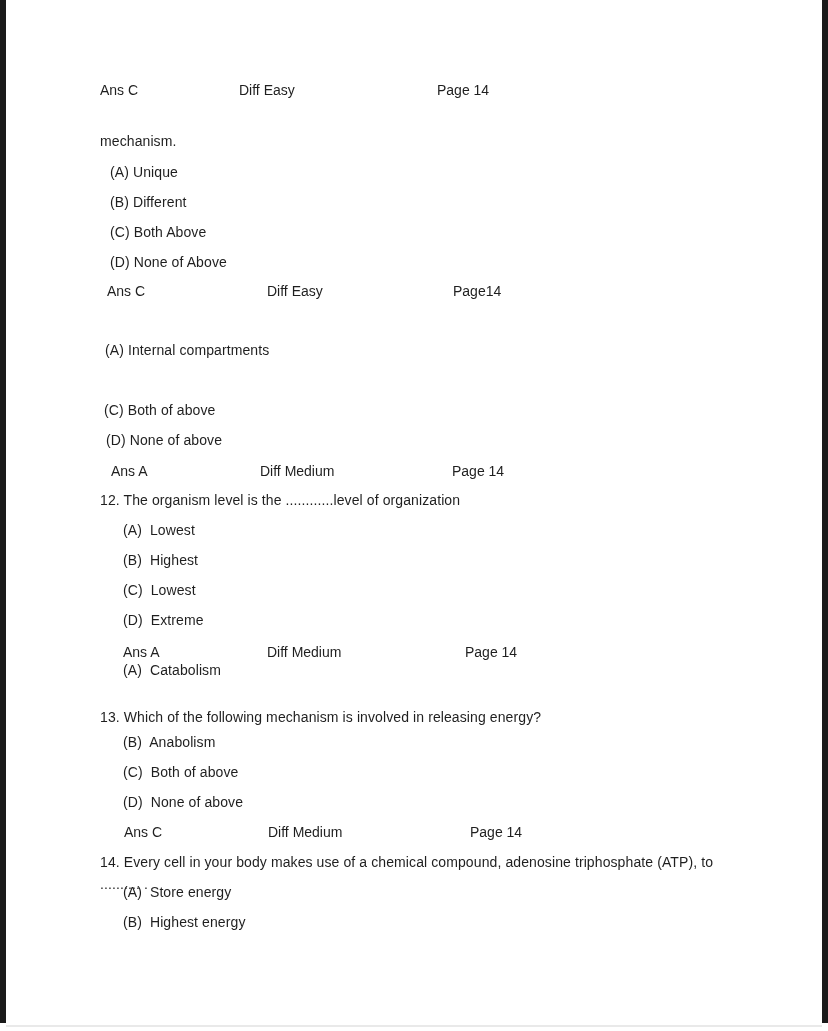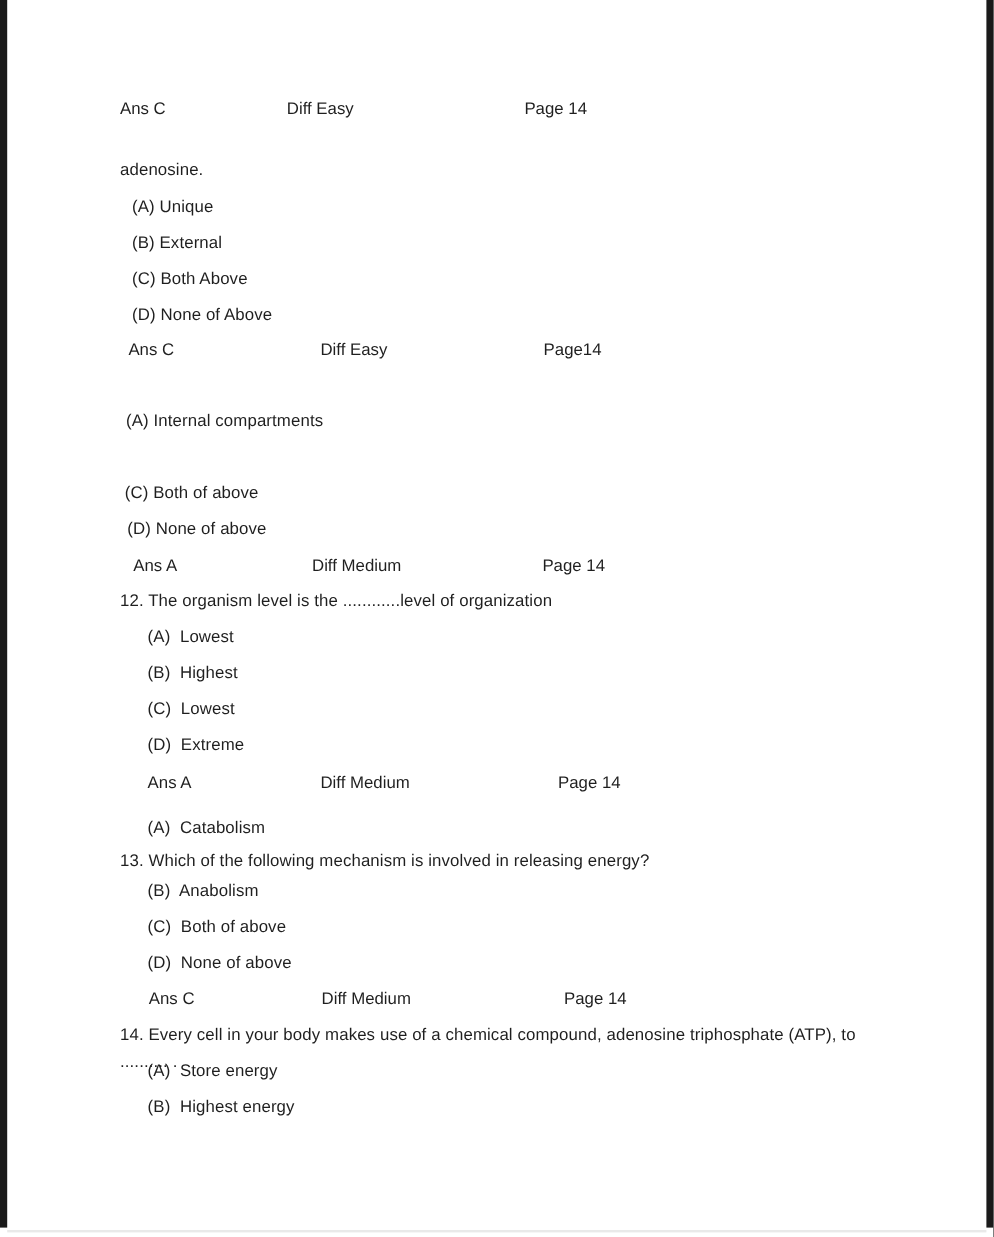--- a/index.html
+++ b/index.html
@@ -62,23 +62,23 @@
   <div class="edge left"></div>
   <div class="edge right"></div>
   <div class="page-bottom-line"></div>
 
   <div class="ans-row" style="top:79px">
     <span style="left:100px">Ans C</span>
     <span style="left:239px">Diff Easy</span>
     <span style="left:437px">Page 14</span>
   </div>
 
-  <div class="txt qline" style="top:130px;left:100px">adenosine.</div>
+  <div class="txt qline" style="top:130px;left:100px">mechanism.</div>
   <div class="txt" style="top:161px;left:110px">(A) Unique</div>
-  <div class="txt" style="top:191px;left:110px">(B) External</div>
+  <div class="txt" style="top:191px;left:110px">(B) Different</div>
   <div class="txt" style="top:221px;left:110px">(C) Both Above</div>
   <div class="txt" style="top:251px;left:110px">(D) None of Above</div>
 
   <div class="ans-row" style="top:280px">
     <span style="left:107px">Ans C</span>
     <span style="left:267px">Diff Easy</span>
     <span style="left:453px">Page14</span>
   </div>
 
   <div class="txt" style="top:339px;left:105px">(A) Internal compartments</div>
@@ -97,21 +97,21 @@
   <div class="txt" style="top:579px;left:123px">(C)  Lowest</div>
   <div class="txt" style="top:609px;left:123px">(D)  Extreme</div>
 
   <div class="ans-row" style="top:641px">
     <span style="left:123px">Ans A</span>
     <span style="left:267px">Diff Medium</span>
     <span style="left:465px">Page 14</span>
   </div>
 
   <div class="txt qline" style="top:706px;left:100px">13. Which of the following mechanism is involved in releasing energy?</div>
-  <div class="txt" style="top:678px;left:123px">(A)  Catabolism</div>
+  <div class="txt" style="top:659px;left:123px">(A)  Catabolism</div>
   <div class="txt" style="top:731px;left:123px">(B)  Anabolism</div>
   <div class="txt" style="top:761px;left:123px">(C)  Both of above</div>
   <div class="txt" style="top:791px;left:123px">(D)  None of above</div>
 
   <div class="ans-row" style="top:821px">
     <span style="left:124px">Ans C</span>
     <span style="left:268px">Diff Medium</span>
     <span style="left:470px">Page 14</span>
   </div>
 

